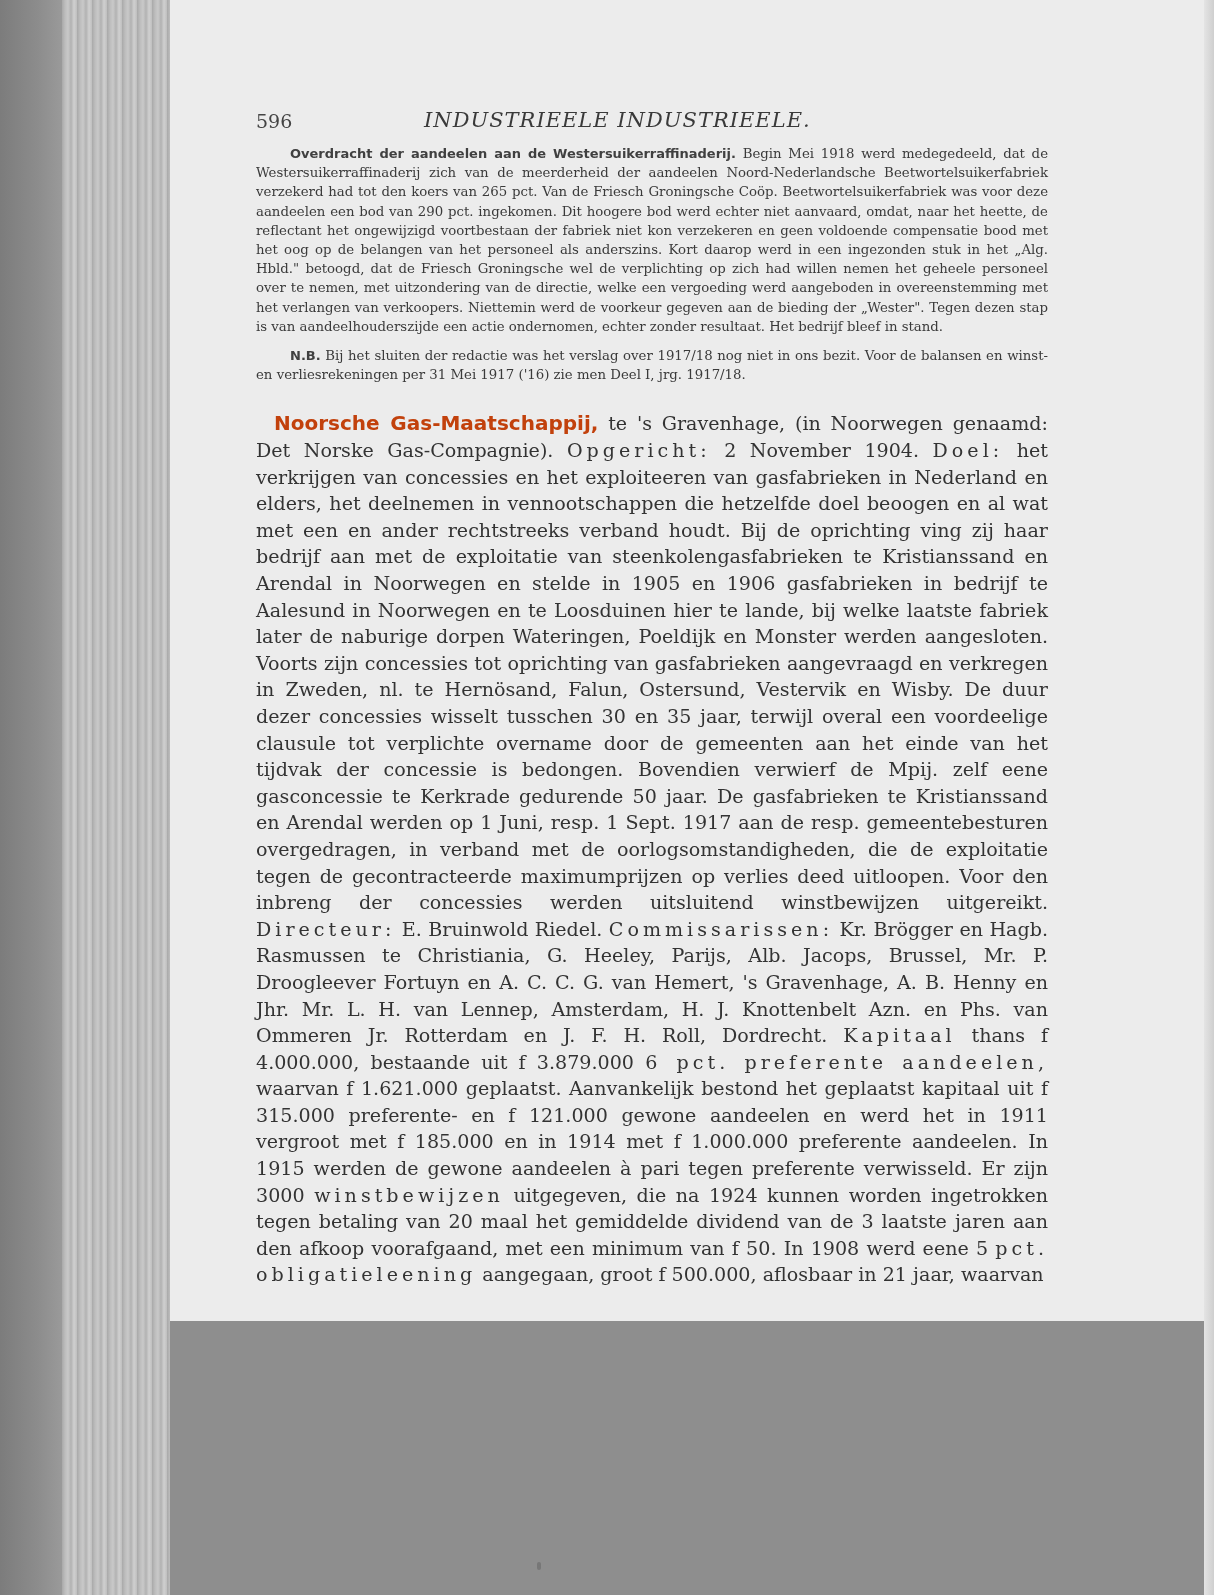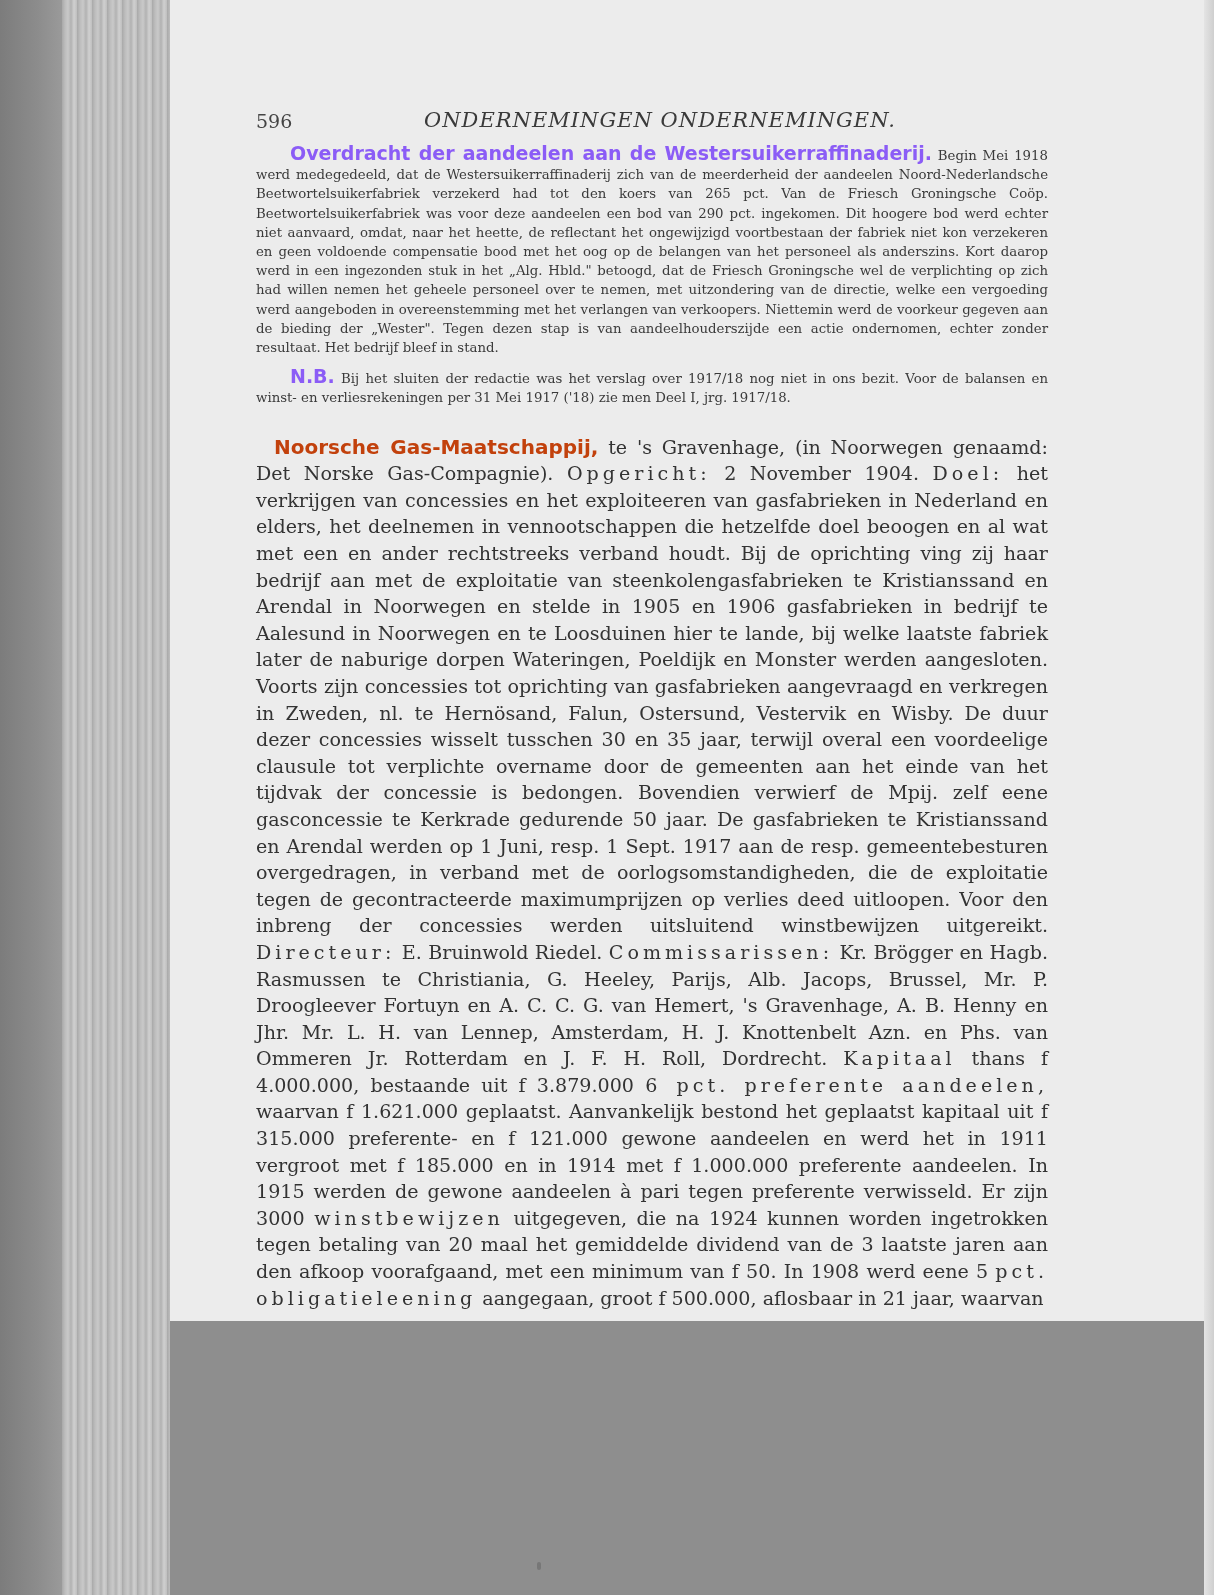--- a/index.html
+++ b/index.html
@@ -37,21 +37,21 @@
   }
   .running-title {
     position: absolute; left: 168px; top: 4px; font-size: 21px;
     font-style: italic; letter-spacing: 1px; color: #3a3a3a;
   }
   .small-para {
     font-size: 13.3px; line-height: 19.2px; text-align: justify;
     text-indent: 34px; margin: 0; color: #3a3a3a;
   }
   .small-para .sans-bold {
-    font-family: "DejaVu Sans", sans-serif; font-weight: bold; font-size: 19px; color: #8b5cf6;
+    font-family: "DejaVu Sans", sans-serif; font-weight: bold; font-size: 13px; color: #404040;
   }
   .nb { margin-top: 10px; }
   .main-para {
     margin-top: 26px;
     font-size: 19.1px; line-height: 26.6px; text-align: justify;
     text-indent: 18px; color: #333;
   }
   .main-para .company {
     font-family: "DejaVu Sans", sans-serif; font-weight: bold; font-size: 20px; color: #c2410c;
   }
@@ -66,24 +66,24 @@
 
 <div class="book-edge-dark"></div>
 <div class="book-edges"></div>
 
 <div class="page">
   <div class="page-right-strip"></div>
 
   <div class="content">
     <div class="running-head">
       <span class="page-number">596</span>
-      <span class="running-title">ONDERNEMINGEN ONDERNEMINGEN.</span>
+      <span class="running-title">INDUSTRIEELE INDUSTRIEELE.</span>
     </div>
 
     <p class="small-para"><span class="sans-bold">Overdracht der aandeelen aan de Westersuikerraffinaderij.</span> <span>Begin Mei 1918 werd medegedeeld, dat de Westersuikerraffinaderij zich van de meerderheid der aandeelen Noord-Nederlandsche Beetwortelsuikerfabriek verzekerd had tot den koers van 265 pct. Van de Friesch Groningsche Coöp. Beetwortelsuikerfabriek was voor deze aandeelen een bod van 290 pct. ingekomen. Dit hoogere bod werd echter niet aanvaard, omdat, naar het heette, de reflectant het ongewijzigd voortbestaan der fabriek niet kon verzekeren en geen voldoende compensatie bood met het oog op de belangen van het personeel als anderszins. Kort daarop werd in een ingezonden stuk in het „Alg. Hbld." betoogd, dat de Friesch Groningsche wel de verplichting op zich had willen nemen het geheele personeel over te nemen, met uitzondering van de directie, welke een vergoeding werd aangeboden in overeenstemming met het verlangen van verkoopers. Niettemin werd de voorkeur gegeven aan de bieding der „Wester". Tegen dezen stap is van aandeelhouderszijde een actie ondernomen, echter zonder resultaat. Het bedrijf bleef in stand.</span></p>
 
-    <p class="small-para nb"><span class="sans-bold">N.B.</span> <span>Bij het sluiten der redactie was het verslag over 1917/18 nog niet in ons bezit. Voor de balansen en winst- en verliesrekeningen per 31 Mei 1917 ('18) zie men Deel I, jrg. 1917/18.</span></p>
+    <p class="small-para nb"><span class="sans-bold">N.B.</span> <span>Bij het sluiten der redactie was het verslag over 1917/18 nog niet in ons bezit. Voor de balansen en winst- en verliesrekeningen per 31 Mei 1917 ('16) zie men Deel I, jrg. 1917/18.</span></p>
 
     <p class="main-para"><span class="company">Noorsche Gas-Maatschappij,</span><span> te 's Gravenhage, (in Noorwegen genaamd: Det Norske Gas-Compagnie). </span><span class="spaced">Opgericht:</span><span> 2 November 1904. </span><span class="spaced">Doel:</span><span> het verkrijgen van concessies en het exploiteeren van gasfabrieken in Nederland en elders, het deelnemen in vennootschappen die hetzelfde doel beoogen en al wat met een en ander rechtstreeks verband houdt. Bij de oprichting ving zij haar bedrijf aan met de exploitatie van steenkolengasfabrieken te Kristianssand en Arendal in Noorwegen en stelde in 1905 en 1906 gasfabrieken in bedrijf te Aalesund in Noorwegen en te Loosduinen hier te lande, bij welke laatste fabriek later de naburige dorpen Wateringen, Poeldijk en Monster werden aangesloten. Voorts zijn concessies tot oprichting van gasfabrieken aangevraagd en verkregen in Zweden, nl. te Hernösand, Falun, Ostersund, Vestervik en Wisby. De duur dezer concessies wisselt tusschen 30 en 35 jaar, terwijl overal een voordeelige clausule tot verplichte overname door de gemeenten aan het einde van het tijdvak der concessie is bedongen. Bovendien verwierf de Mpij. zelf eene gasconcessie te Kerkrade gedurende 50 jaar. De gasfabrieken te Kristianssand en Arendal werden op 1 Juni, resp. 1 Sept. 1917 aan de resp. gemeentebesturen overgedragen, in verband met de oorlogsomstandigheden, die de exploitatie tegen de gecontracteerde maximumprijzen op verlies deed uitloopen. Voor den inbreng der concessies werden uitsluitend winstbewijzen uitgereikt. </span><span class="spaced">Directeur:</span><span> E. Bruinwold Riedel. </span><span class="spaced">Commissarissen:</span><span> Kr. Brögger en Hagb. Rasmussen te Christiania, G. Heeley, Parijs, Alb. Jacops, Brussel, Mr. P. Droogleever Fortuyn en A. C. C. G. van Hemert, 's Gravenhage, A. B. Henny en Jhr. Mr. L. H. van Lennep, Amsterdam, H. J. Knottenbelt Azn. en Phs. van Ommeren Jr. Rotterdam en J. F. H. Roll, Dordrecht. </span><span class="spaced">Kapitaal</span><span> thans f 4.000.000, bestaande uit f 3.879.000 </span><span class="spaced">6 pct. preferente aandeelen,</span><span> waarvan f 1.621.000 geplaatst. Aanvankelijk bestond het geplaatst kapitaal uit f 315.000 preferente- en f 121.000 gewone aandeelen en werd het in 1911 vergroot met f 185.000 en in 1914 met f 1.000.000 preferente aandeelen. In 1915 werden de gewone aandeelen à pari tegen preferente verwisseld. Er zijn 3000 </span><span class="spaced">winstbewijzen</span><span> uitgegeven, die na 1924 kunnen worden ingetrokken tegen betaling van 20 maal het gemiddelde dividend van de 3 laatste jaren aan den afkoop voorafgaand, met een minimum van f 50. In 1908 werd eene 5 </span><span class="spaced">pct. obligatieleening</span><span> aangegaan, groot f 500.000, aflosbaar in 21 jaar, waarvan</span></p>
   </div>
 </div>
 
 <div class="footer-mark"></div>
 
 </body></html>

